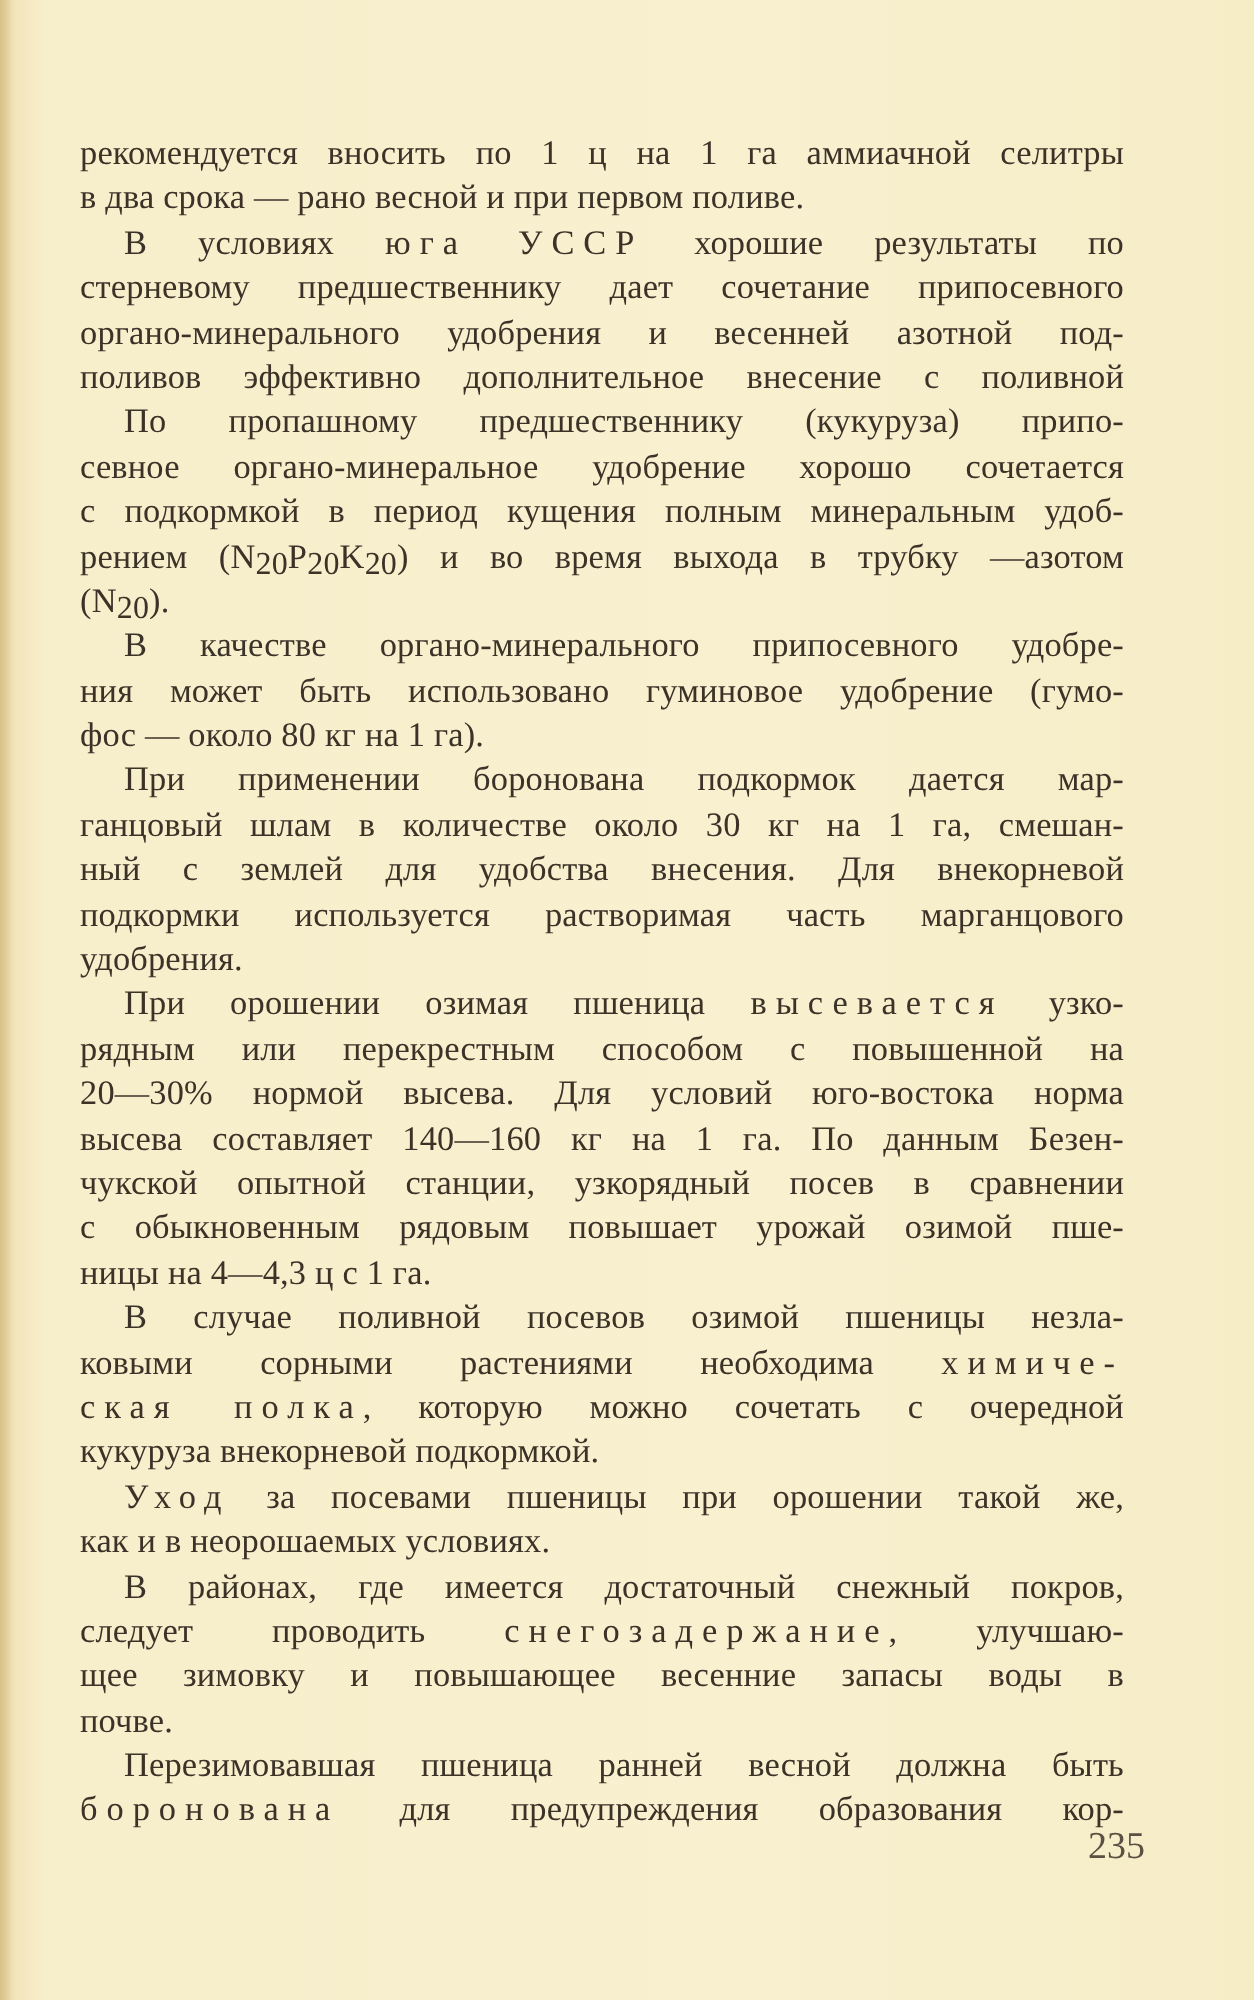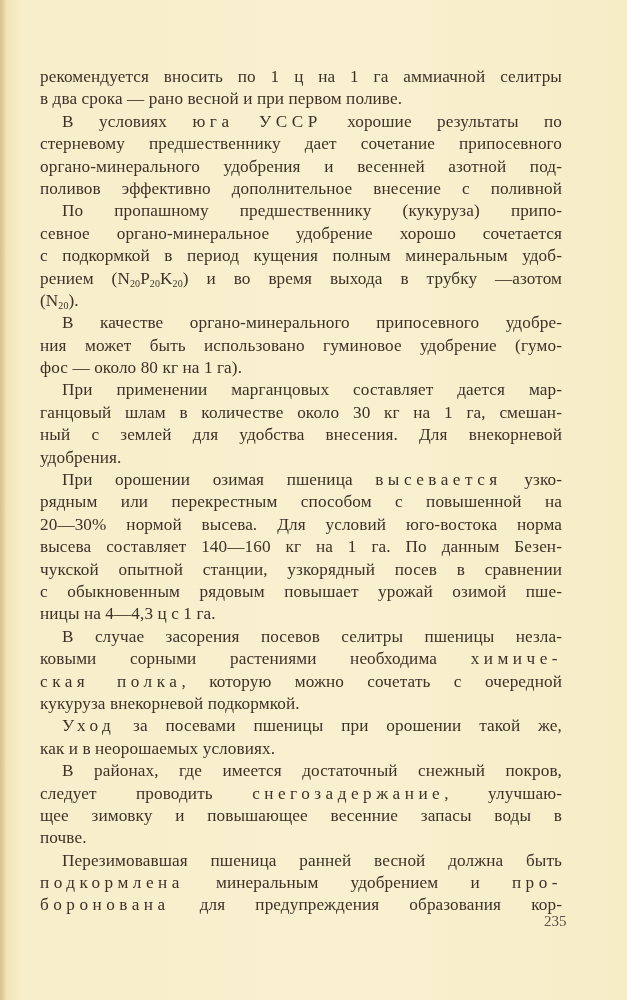--- a/index.html
+++ b/index.html
@@ -50,29 +50,29 @@
   .line.last {
     text-align-last: left;
   }
   .line.indent {
     padding-left: 22px;
   }
   .sp {
     letter-spacing: 4.5px;
   }
   sub {
-    font-size: 10px;
+    font-size: 16px;
     line-height: 0;
     vertical-align: -3px;
   }
   .page-number {
     position: absolute;
     left: 544px;
     top: 913px;
-    font-size: 15px;
+    font-size: 19px;
     color: #5b5044;
   }
 </style>
 </head>
 <body>
 
 <div class="page">
   <div class="edge-shadow"></div>
 
   <div class="text-block">
@@ -97,58 +97,58 @@
       <div class="line last"><span>(N</span><sub>20</sub><span>).</span></div>
     </div>
 
     <div>
       <div class="line indent">В качестве органо-минерального припосевного удобре-</div>
       <div class="line">ния может быть использовано гуминовое удобрение (гумо-</div>
       <div class="line last">фос — около 80 кг на 1 га).</div>
     </div>
 
     <div>
-      <div class="line indent">При применении марганцовых составляет дается мар-</div>
+      <div class="line indent">При применении боронована подкормок дается мар-</div>
       <div class="line">ганцовый шлам в количестве около 30 кг на 1 га, смешан-</div>
       <div class="line">ный с землей для удобства внесения. Для внекорневой</div>
+      <div class="line">подкормки используется растворимая часть марганцового</div>
       <div class="line last">удобрения.</div>
     </div>
 
     <div>
       <div class="line indent"><span>При орошении озимая пшеница </span><span class="sp">высевается</span><span> узко-</span></div>
       <div class="line">рядным или перекрестным способом с повышенной на</div>
       <div class="line">20—30% нормой высева. Для условий юго-востока норма</div>
       <div class="line">высева составляет 140—160 кг на 1 га. По данным Безен-</div>
       <div class="line">чукской опытной станции, узкорядный посев в сравнении</div>
       <div class="line">с обыкновенным рядовым повышает урожай озимой пше-</div>
       <div class="line last">ницы на 4—4,3 ц с 1 га.</div>
     </div>
 
     <div>
-      <div class="line indent">В случае засорения посевов селитры пшеницы незла-</div>
+      <div class="line indent">В случае поливной посевов озимой пшеницы незла-</div>
       <div class="line"><span>ковыми сорными растениями необходима </span><span class="sp">химиче-</span></div>
       <div class="line"><span class="sp">ская полка</span><span>, которую можно сочетать с очередной</span></div>
       <div class="line last">кукуруза внекорневой подкормкой.</div>
     </div>
 
     <div>
       <div class="line indent"><span class="sp">Уход</span><span> за посевами пшеницы при орошении такой же,</span></div>
       <div class="line last">как и в неорошаемых условиях.</div>
     </div>
 
     <div>
       <div class="line indent">В районах, где имеется достаточный снежный покров,</div>
       <div class="line"><span>следует проводить </span><span class="sp">снегозадержание</span><span>, улучшаю-</span></div>
       <div class="line">щее зимовку и повышающее весенние запасы воды в</div>
       <div class="line last">почве.</div>
     </div>
 
     <div>
       <div class="line indent">Перезимовавшая пшеница ранней весной должна быть</div>
-      <div class="line"><span class="sp">подкормлена</span><span> минеральным удобрением и </span><span class="sp">про-</span></div>
       <div class="line"><span class="sp">боронована</span><span> для предупреждения образования кор-</span></div>
 
     </div>
 
   </div>
 
   <div class="page-number">235</div>
 </div>
 
 </body></html>

